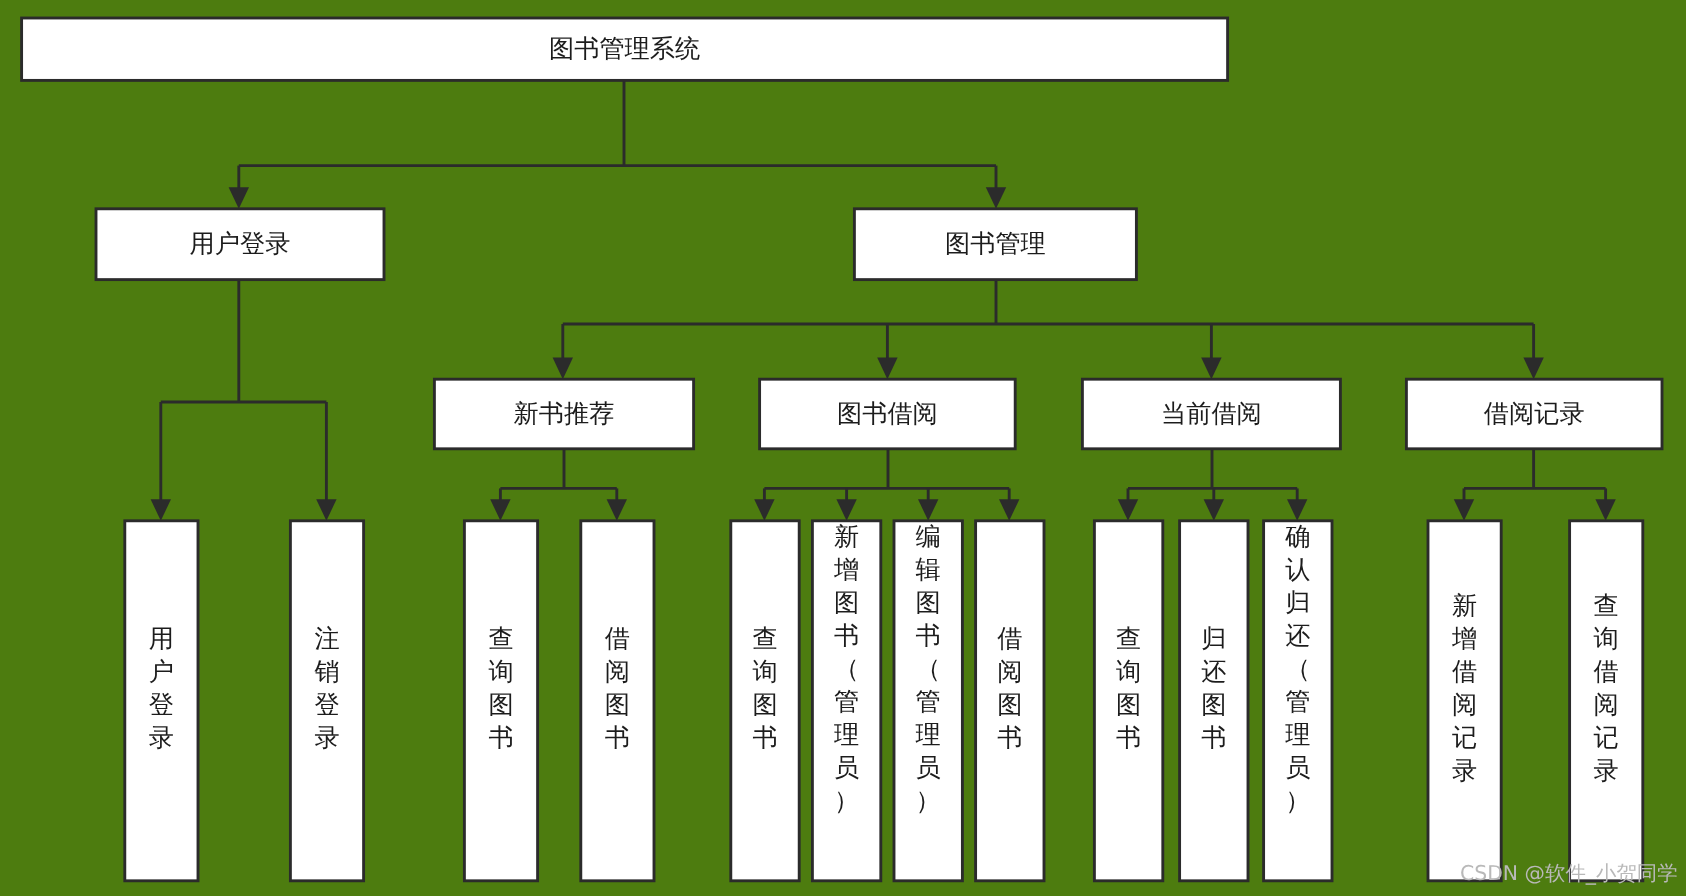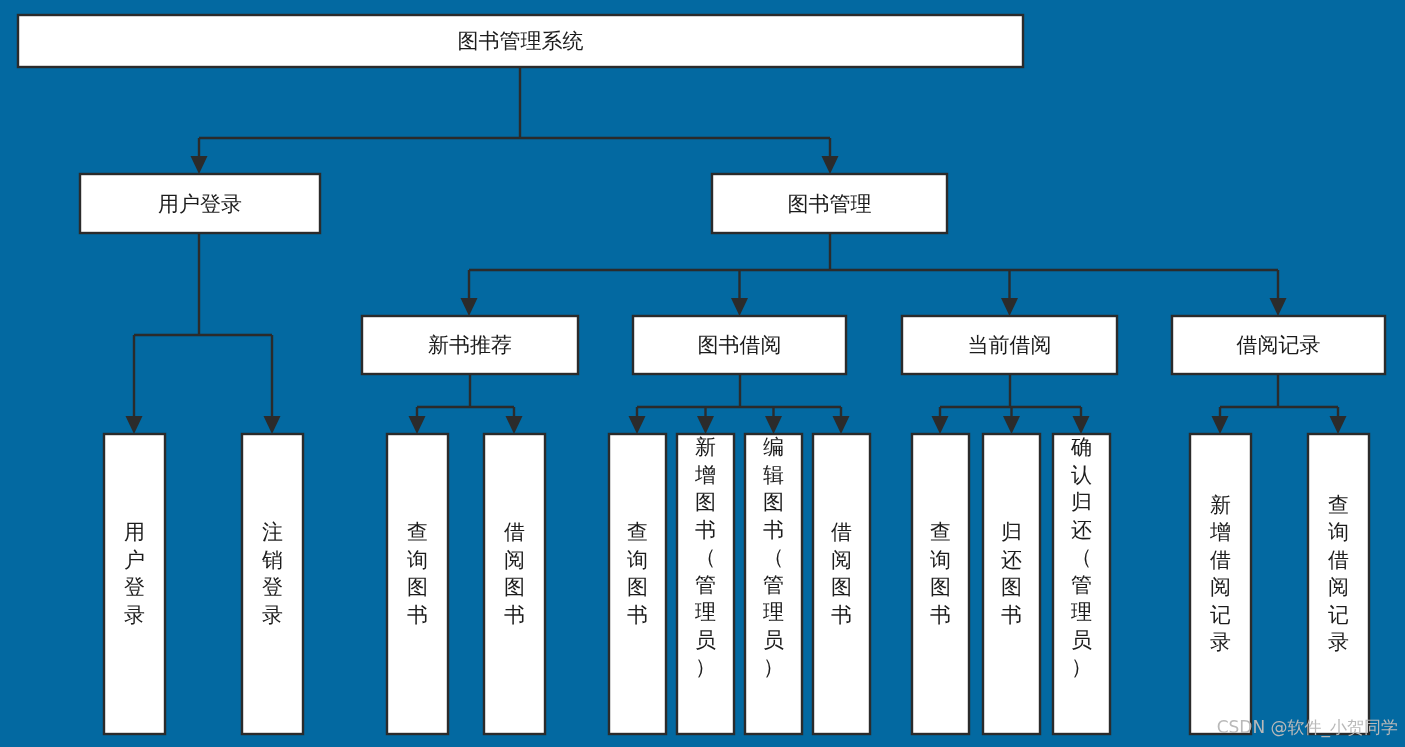--- a/index.html
+++ b/index.html
@@ -7,21 +7,21 @@
     padding: 0;
     background: #ffffff;
   }
   body {
     font-family: "DejaVu Sans", "Liberation Sans", sans-serif;
   }
   #diagram-root {
     position: relative;
     width: 1405px;
     height: 747px;
-    background: #0369a1;
+    background: #4d7c0f;
     overflow: hidden;
   }
   svg#tree-svg {
     position: absolute;
     left: 0;
     top: 0;
     width: 1405px;
     height: 747px;
     display: block;
   }

